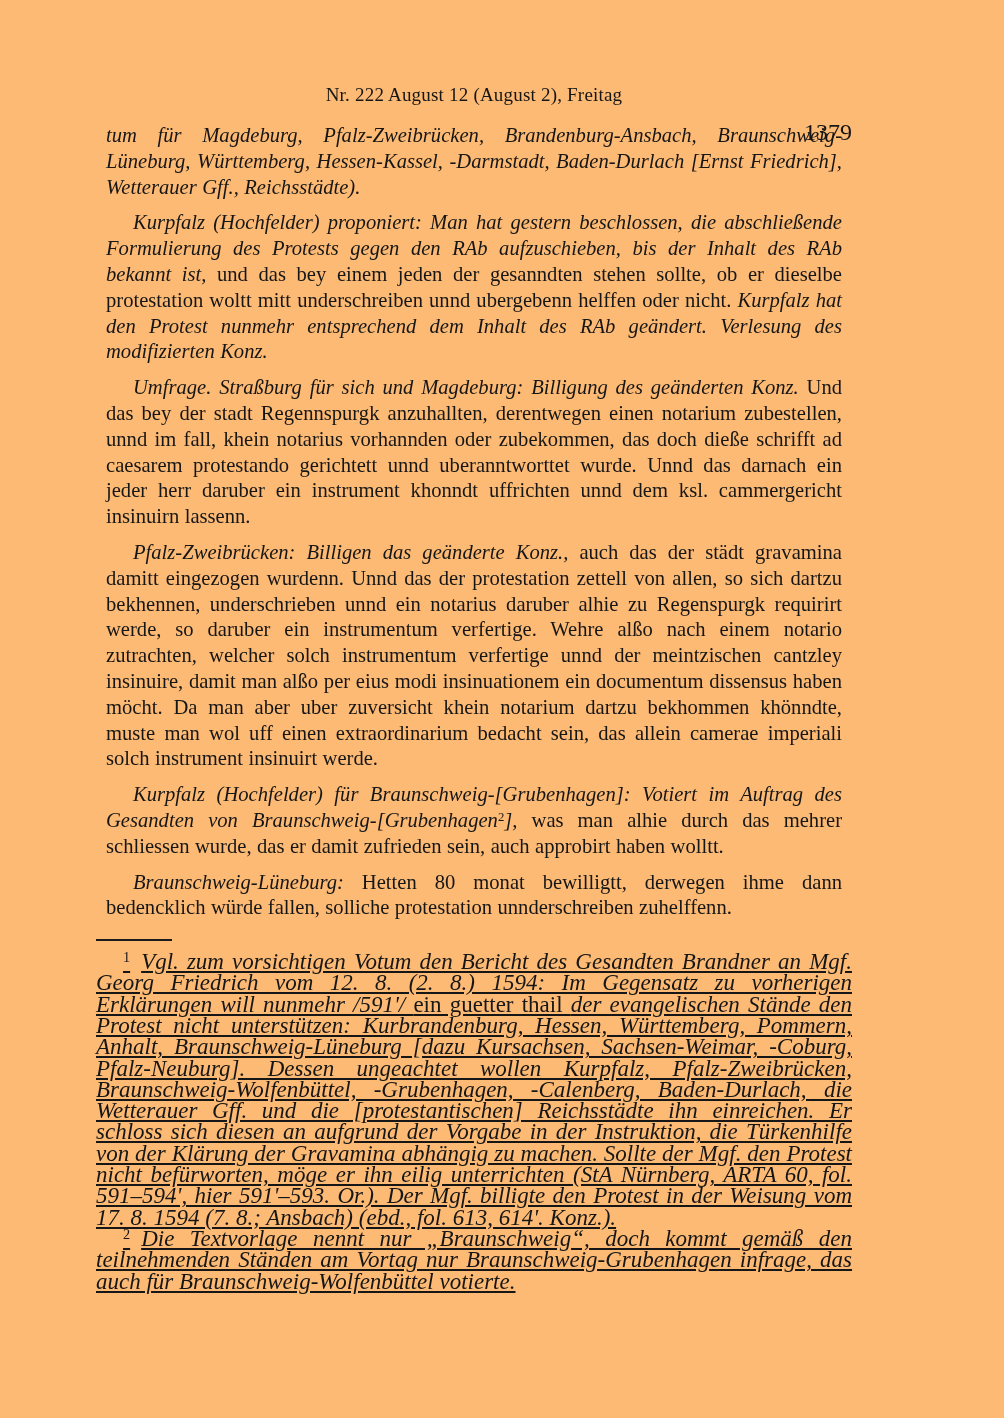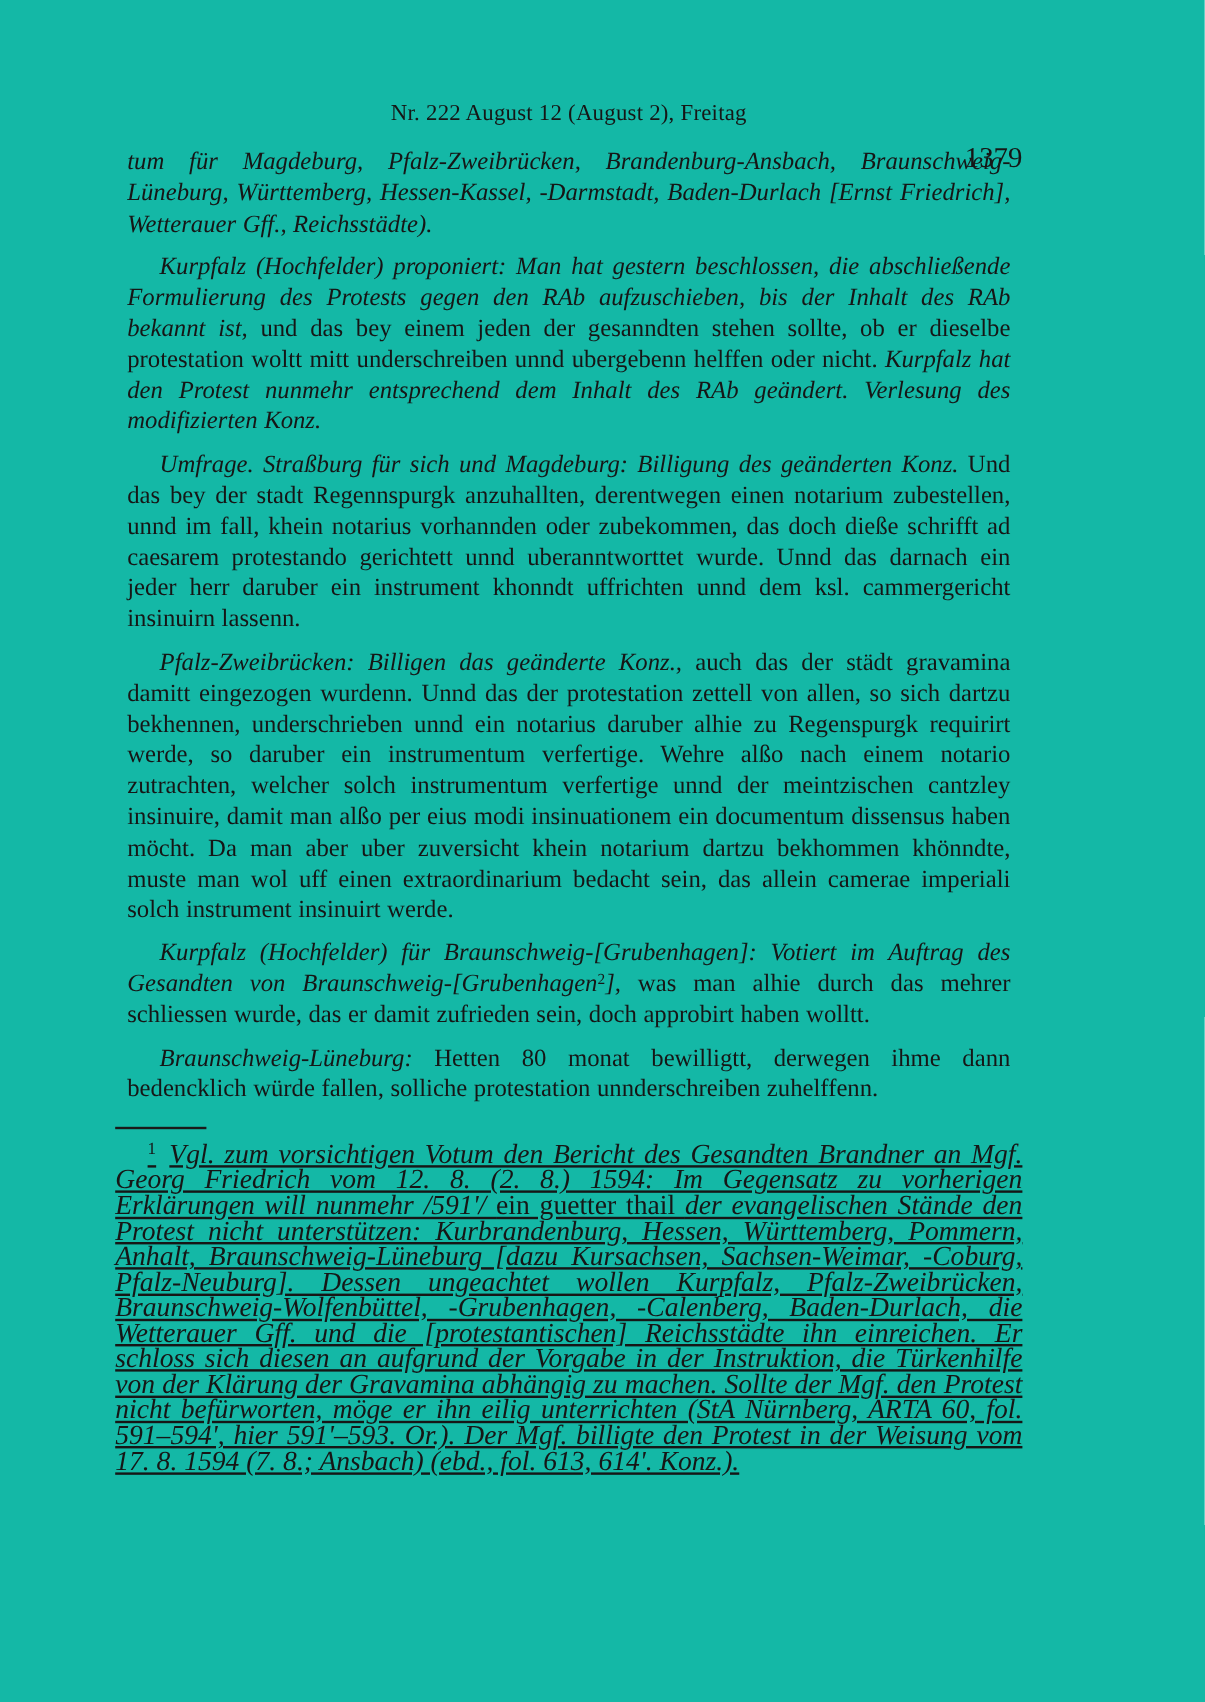--- a/index.html
+++ b/index.html
@@ -1,20 +1,20 @@
 <!DOCTYPE html>
 <html lang="de"><head>
 <meta charset="utf-8">
 <style>
   html,body{margin:0;padding:0;background:#ffffff;}
   .page{
     position:relative;
     width:1004px;
     height:1418px;
-    background:#14b8a6;
+    background:#fdba74;
     box-sizing:border-box;
     padding:84px 152px 0 96px;
     color:#161616;
     font-family:"Liberation Serif","DejaVu Serif",serif;
     overflow:hidden;
   }
   .pagehead{position:relative;font-size:19px;line-height:22px;}
   .running-head{text-align:center;letter-spacing:0.2px;}
   .page-number{position:absolute;right:0;top:-5px;font-size:24px;line-height:24px;margin-top:41px;}
   .bodytext{margin-top:17px;}
@@ -61,23 +61,24 @@
   <div class="pagehead">
     <div class="running-head">Nr. 222 August 12 (August 2), Freitag</div>
     <div class="page-number">1379</div>
   </div>
 
   <div class="bodytext">
     <p><span class="it">tum für Magdeburg, Pfalz-Zweibrücken, Brandenburg-Ansbach, Braunschweig-Lüneburg, Württemberg, Hessen-Kassel, -Darmstadt, Baden-Durlach [Ernst Friedrich], Wetterauer Gff., Reichsstädte).</span></p>
     <p class="indented"><span class="it">Kurpfalz (Hochfelder) proponiert: Man hat gestern beschlossen, die abschließende Formulierung des Protests gegen den RAb aufzuschieben, bis der Inhalt des RAb bekannt ist, </span><span class="rm">und das bey einem jeden der gesanndten stehen sollte, ob er dieselbe protestation woltt mitt underschreiben unnd ubergebenn helffen oder nicht. </span><span class="it">Kurpfalz hat den Protest nunmehr entsprechend dem Inhalt des RAb geändert. Verlesung des modifizierten Konz.</span></p>
     <p class="indented"><span class="it">Umfrage. Straßburg für sich und Magdeburg: Billigung des geänderten Konz. </span><span class="rm">Und das bey der stadt Regennspurgk anzuhallten, derentwegen einen notarium zubestellen, unnd im fall, khein notarius vorhannden oder zubekommen, das doch dieße schrifft ad caesarem protestando gerichtett unnd uberanntworttet wurde. Unnd das darnach ein jeder herr daruber ein instrument khonndt uffrichten unnd dem ksl. cammergericht insinuirn lassenn.</span></p>
     <p class="indented"><span class="it">Pfalz-Zweibrücken: Billigen das geänderte Konz., </span><span class="rm">auch das der städt gravamina damitt eingezogen wurdenn. Unnd das der protestation zettell von allen, so sich dartzu bekhennen, underschrieben unnd ein notarius daruber alhie zu Regenspurgk requirirt werde, so daruber ein instrumentum verfertige. Wehre alßo nach einem notario zutrachten, welcher solch instrumentum verfertige unnd der meintzischen cantzley insinuire, damit man alßo per eius modi insinuationem ein documentum dissensus haben möcht. Da man aber uber zuversicht khein notarium dartzu bekhommen khönndte, muste man wol uff einen extraordinarium bedacht sein, das allein camerae imperiali solch instrument insinuirt werde.</span></p>
-    <p class="indented"><span class="it">Kurpfalz (Hochfelder) für Braunschweig-[Grubenhagen]: Votiert im Auftrag des Gesandten von Braunschweig-[Grubenhagen</span><sup class="rm">2</sup><span class="it">], </span><span class="rm">was man alhie durch das mehrer schliessen wurde, das er damit zufrieden sein, doch approbirt haben wolltt.</span></p>
+    <p class="indented"><span class="it">Kurpfalz (Hochfelder) für Braunschweig-[Grubenhagen]: Votiert im Auftrag des Gesandten von Braunschweig-[Grubenhagen</span><sup class="rm">2</sup><span class="it">], </span><span class="rm">was man alhie durch das mehrer schliessen wurde, das er damit zufrieden sein, auch approbirt haben wolltt.</span></p>
     <p class="indented"><span class="it">Braunschweig-Lüneburg: </span><span class="rm">Hetten 80 monat bewilligtt, derwegen ihme dann bedencklich würde fallen, solliche protestation unnderschreiben zuhelffenn.</span></p>
   </div>
 
   <hr class="fn-sep">
 
   <div class="footnotes">
     <p><sup class="fn-marker rm">1</sup><span class="fn-body"><span class="it">Vgl. zum vorsichtigen Votum den Bericht des Gesandten Brandner an Mgf. Georg Friedrich vom 12. 8. (2. 8.) 1594: Im Gegensatz zu vorherigen Erklärungen will nunmehr /591'/ </span><span class="rm">ein guetter thail </span><span class="it">der evangelischen Stände den Protest nicht unterstützen: Kurbrandenburg, Hessen, Württemberg, Pommern, Anhalt, Braunschweig-Lüneburg [dazu Kursachsen, Sachsen-Weimar, -Coburg, Pfalz-Neuburg]. Dessen ungeachtet wollen Kurpfalz, Pfalz-Zweibrücken, Braunschweig-Wolfenbüttel, -Grubenhagen, -Calenberg, Baden-Durlach, die Wetterauer Gff. und die [protestantischen] Reichsstädte ihn einreichen. Er schloss sich diesen an aufgrund der Vorgabe in der Instruktion, die Türkenhilfe von der Klärung der Gravamina abhängig zu machen. Sollte der Mgf. den Protest nicht befürworten, möge er ihn eilig unterrichten (StA Nürnberg, ARTA 60, fol. 591–594', hier 591'–593. Or.). Der Mgf. billigte den Protest in der Weisung vom 17. 8. 1594 (7. 8.; Ansbach) (ebd., fol. 613, 614'. Konz.).</span></span></p>
+    <p><sup class="fn-marker rm">2</sup><span class="fn-body"><span class="it">Die Textvorlage nennt nur „Braunschweig“, doch kommt gemäß den teilnehmenden Ständen am Vortag nur Braunschweig-Grubenhagen infrage, das auch für Braunschweig-Wolfenbüttel votierte.</span></span></p>
   </div>
 
 </div>
 
 </body></html>

